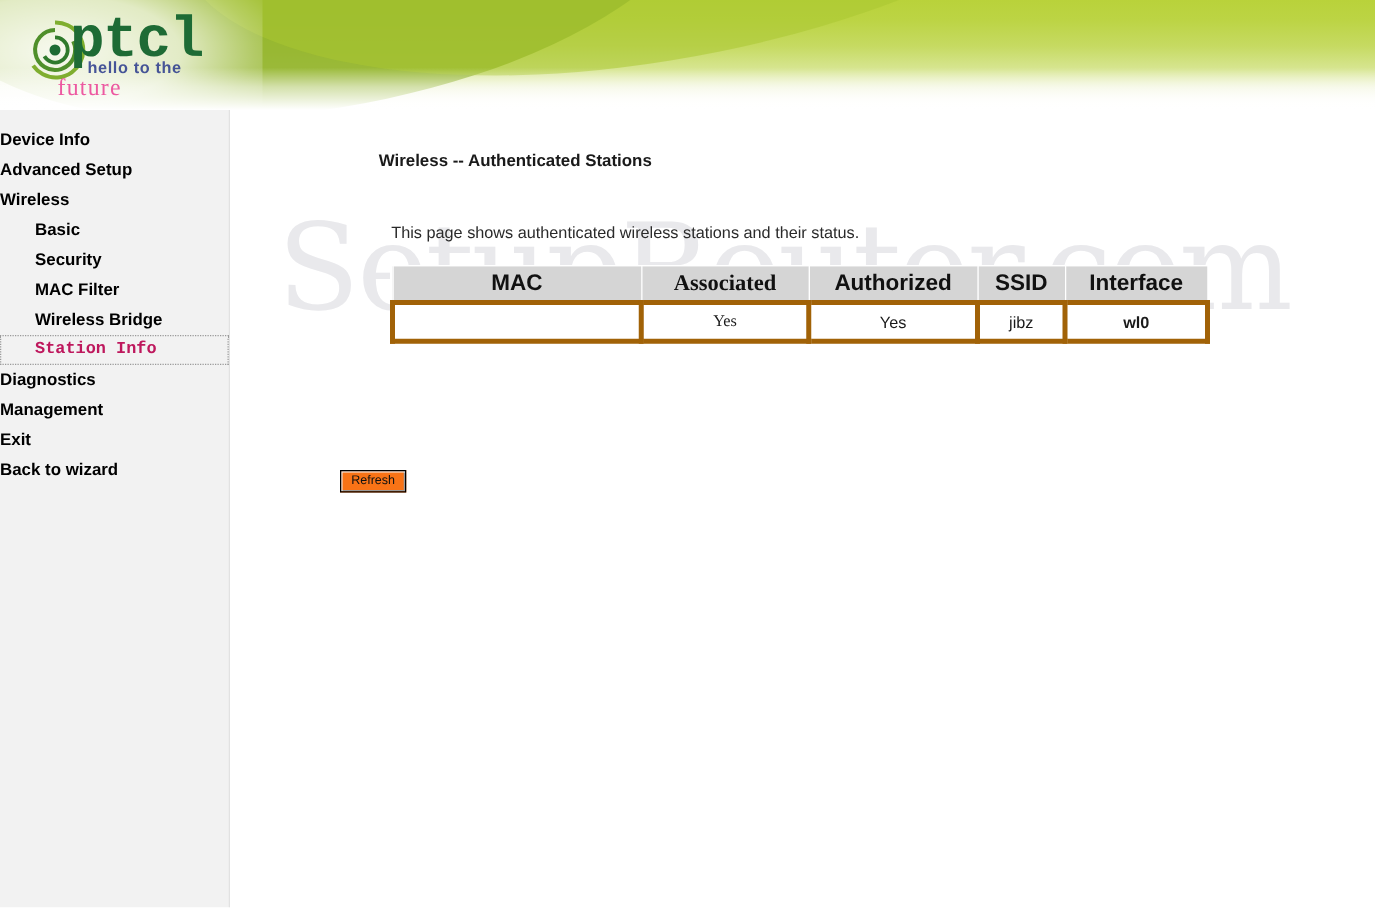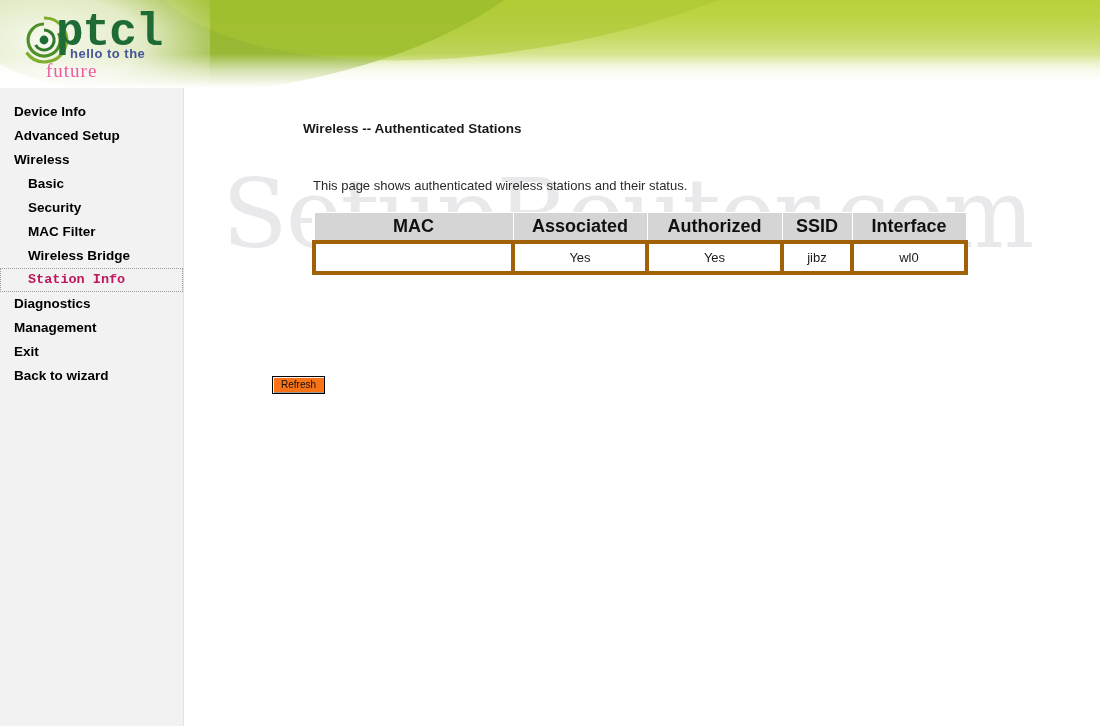--- a/index.html
+++ b/index.html
@@ -143,21 +143,20 @@
     border-right: 1px solid #e2e2e2;
     box-sizing: border-box;
     padding-top: 12px;
   }
   .nav-item {
     font-size: 13.5px;
     font-weight: bold;
     color: #000000;
     line-height: 24px;
     height: 24px;
-    padding-left: 14px;
     white-space: nowrap;
     cursor: pointer;
   }
   .nav-item.sub {
     padding-left: 28px;
   }
   .nav-item.active {
     color: #be185d;
     outline: 1px dotted #9a9a9a;
     outline-offset: -1px;
@@ -230,24 +229,24 @@
     background: #ffffff;
     font-size: 13px;
     color: #1a1a1a;
     text-align: center;
     height: 31px;
     padding: 0 8px;
     border: 4px solid #a16207;
     box-sizing: border-box;
   }
   .col-mac    { width: 199px; }
-  .col-assoc  { width: 134px; }
+  .col-assoc  { width: 134px; font-family: Liberation Serif, serif; }
   .col-auth   { width: 135px; }
   .col-ssid   { width: 70px;  }
-  .col-iface  { width: 114px; }
+  .col-iface  { width: 114px; font-weight: bold; }
 
   #refresh-button {
     position: absolute;
     left: 88px;
     top: 288px;
     font-family: "Liberation Sans", sans-serif;
     font-size: 10px;
     color: #111111;
     background: #f97316;
     border: 1px solid #000000;

